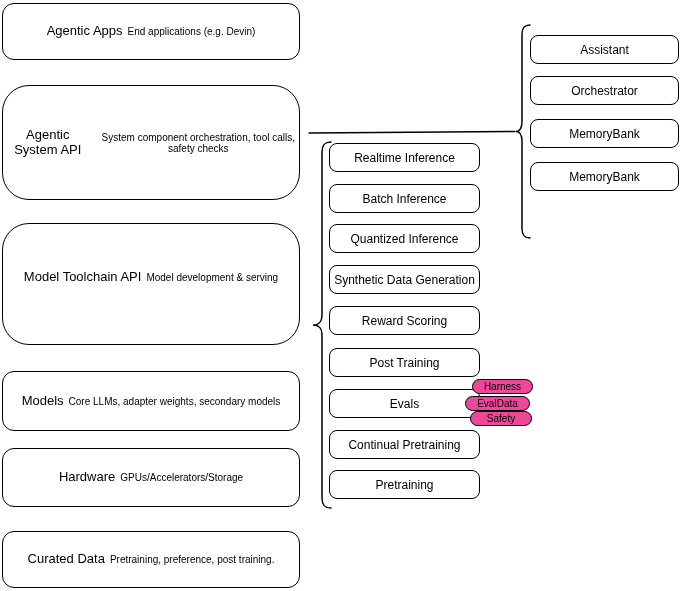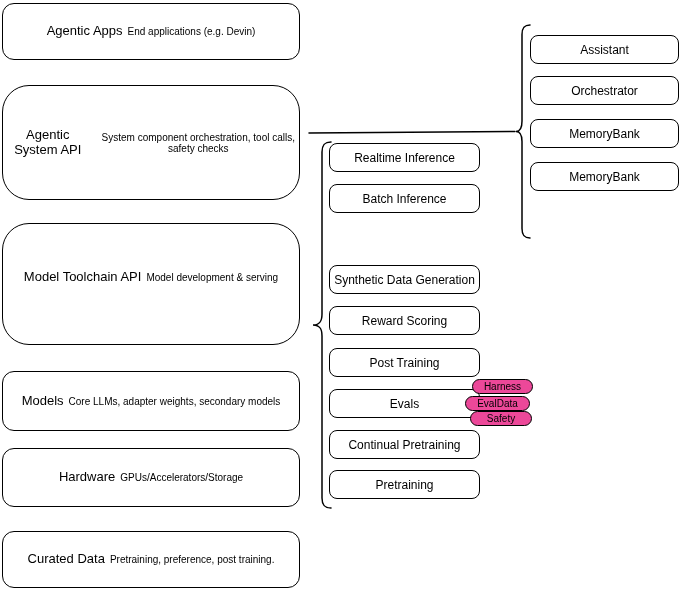--- a/index.html
+++ b/index.html
@@ -102,20 +102,21 @@
     <div class="subtitle">GPUs/Accelerators/Storage</div>
   </div>
 
   <div class="big-box r-small" style="top:531px;height:57px;">
     <div class="title">Curated Data</div>
     <div class="subtitle">Pretraining, preference, post training.</div>
   </div>
 
   <div class="node mid-node" style="top:143px;">Realtime Inference</div>
   <div class="node mid-node" style="top:184px;">Batch Inference</div>
+  <div class="node mid-node" style="top:224px;">Quantized Inference</div>
   <div class="node mid-node" style="top:265px;">Synthetic Data Generation</div>
   <div class="node mid-node" style="top:306px;">Reward Scoring</div>
   <div class="node mid-node" style="top:348px;">Post Training</div>
   <div class="node mid-node" style="top:389px;">Evals</div>
   <div class="node mid-node" style="top:430px;">Continual Pretraining</div>
   <div class="node mid-node" style="top:470px;">Pretraining</div>
 
   <div class="pill" style="left:472px;top:379px;width:61px;height:15px;">Harness</div>
   <div class="pill" style="left:465px;top:396px;width:65px;height:15px;">EvalData</div>
   <div class="pill" style="left:470px;top:411px;width:62px;height:15px;">Safety</div>

